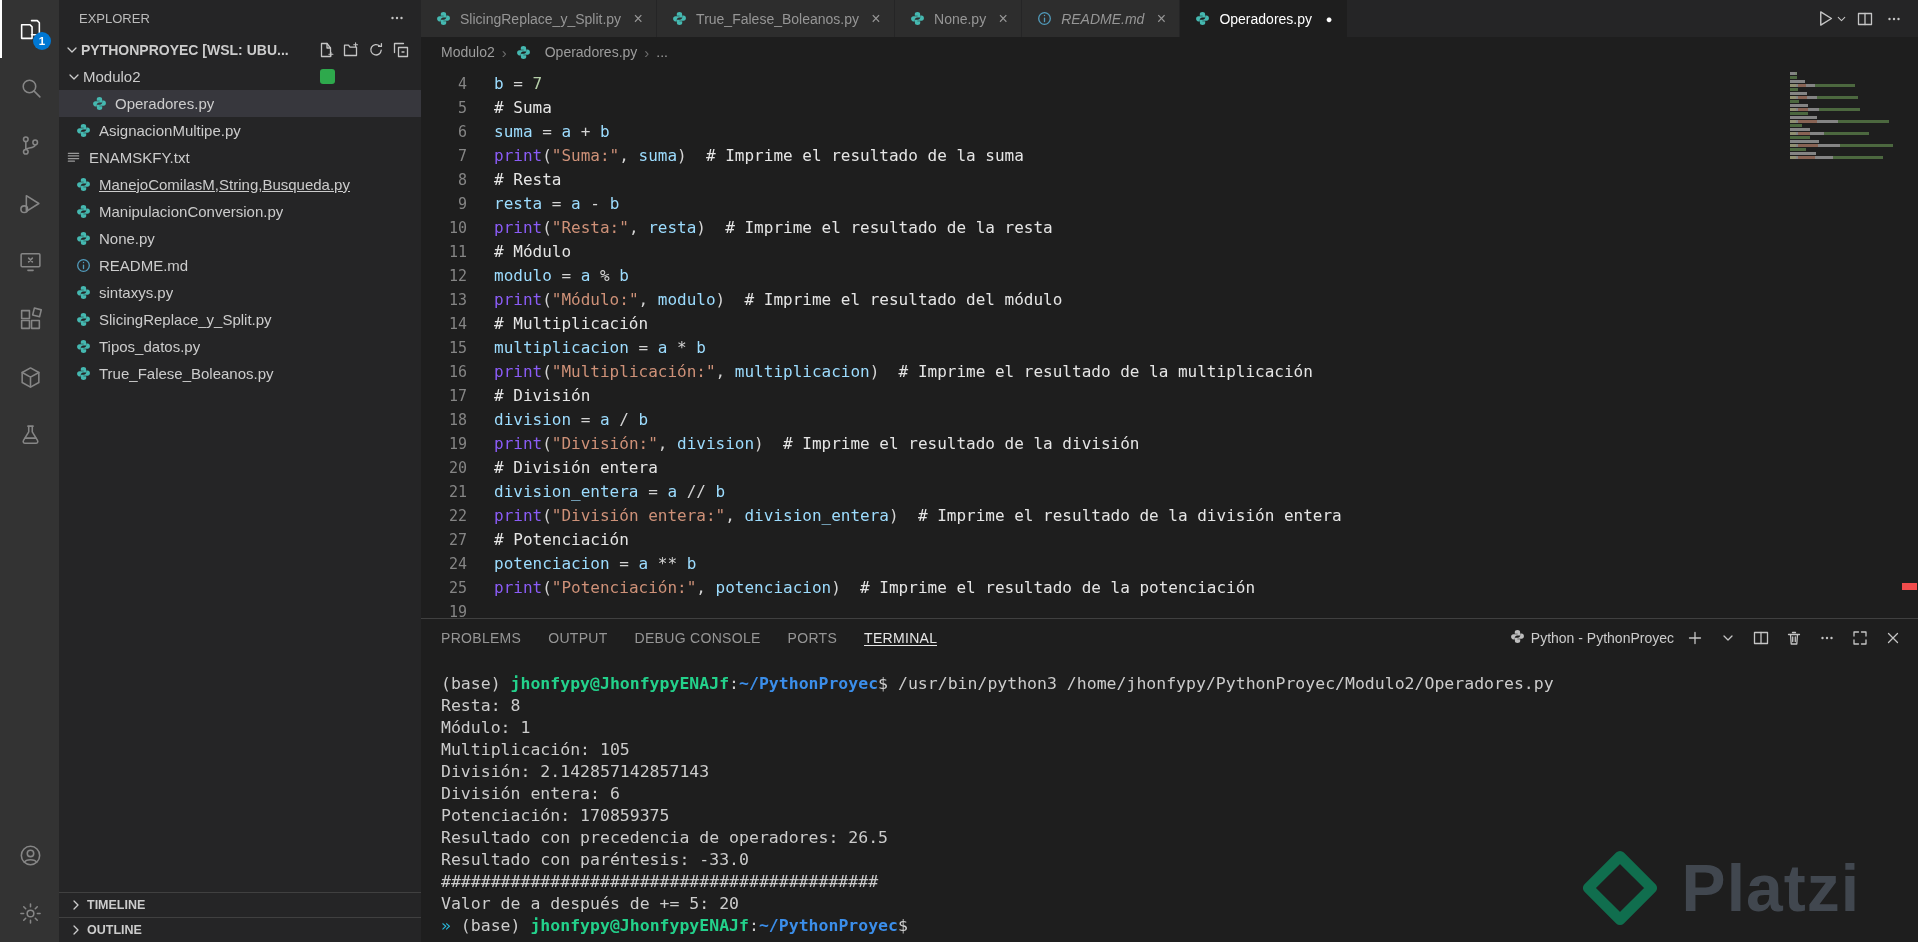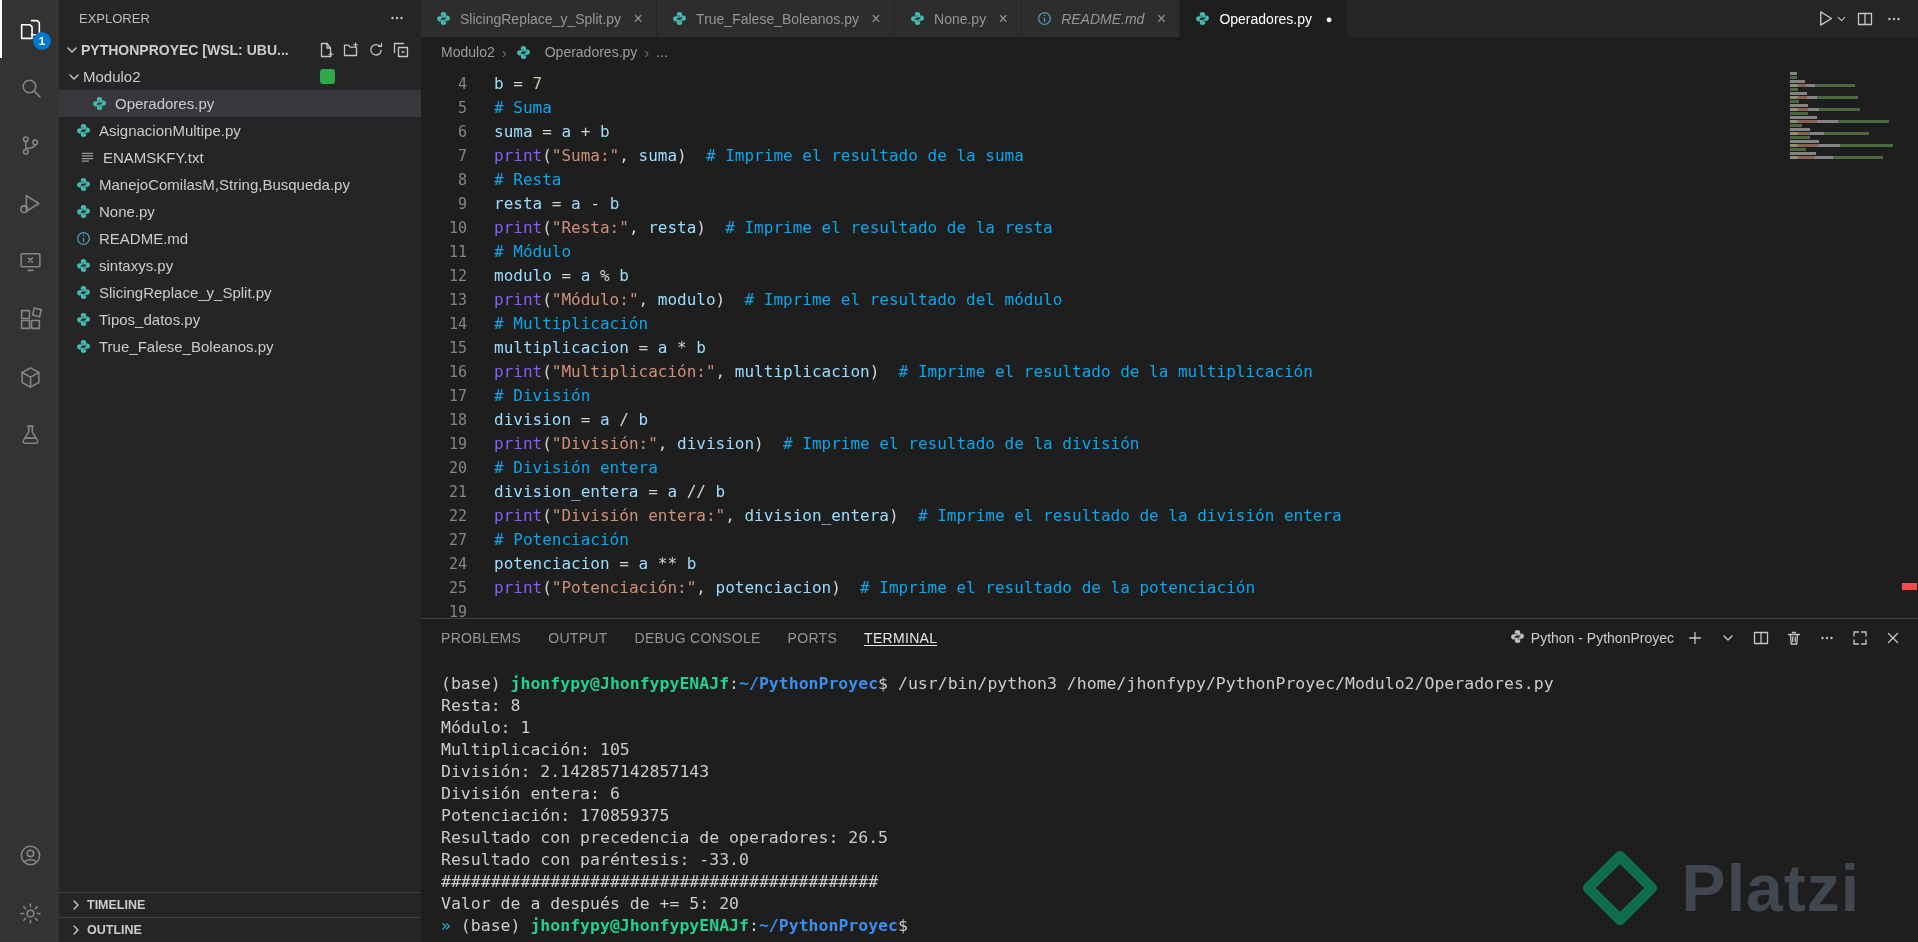--- a/index.html
+++ b/index.html
@@ -42,21 +42,21 @@
   .ta[data-name="chevron-down-run-icon"]{width:13px;margin-left:-7px}
   
   .breadcrumb{height:30px;display:flex;align-items:center;gap:7px;padding-left:20px;font-size:14px;color:#9d9d9d;background:#1e1e1e;flex-shrink:0}
   .bc-sep{color:#6e6e6e;font-size:15px}
   .bc-item{display:flex;align-items:center;gap:5px;cursor:pointer}
   
   .editor{flex:1;position:relative;overflow:hidden;background:#1e1e1e;padding-top:5px}
   .code-line{display:flex;height:24px;font-family:"DejaVu Sans Mono",monospace;font-size:16px;line-height:24px;white-space:pre}
   .ln{width:46px;text-align:right;color:#858585;flex-shrink:0;font-size:15px}
   .lc{padding-left:27px}
-  .tk-v{color:#9cdcfe}.tk-o{color:#d4d4d4}.tk-p{color:#d4d4d4}.tk-n{color:#b5cea8}.tk-c{color:#0ea5e9}.tk-s{color:#ce9178}.tk-f{color:#8b5cf6}
+  .tk-v{color:#9cdcfe}.tk-o{color:#d4d4d4}.tk-p{color:#d4d4d4}.tk-n{color:#b5cea8}.tk-c{color:#e5e5e5}.tk-s{color:#ce9178}.tk-f{color:#8b5cf6}
   .minimap{position:absolute;top:5px;right:16px;width:112px;overflow:hidden}
   .mm-line{height:4px;white-space:nowrap;overflow:hidden}
   .mm-line span{display:inline-block;height:2.5px;opacity:.6;vertical-align:top}
   .mm-v,.mm-o,.mm-p{background:#c8c8c8}
   .mm-n{background:#b5cea8}.mm-c{background:#6a9955}.mm-s{background:#ce9178}.mm-f{background:#dcdcaa}
   .ruler-mark{position:absolute;right:1px;bottom:28px;width:15px;height:7px;background:#f14c4c}
   
   .panel{height:324px;border-top:1px solid rgba(128,128,128,.35);background:#1e1e1e;display:flex;flex-direction:column;position:relative;flex-shrink:0}
   .panel-header{height:38px;display:flex;align-items:center;padding:0 14px 0 20px;flex-shrink:0}
   .ptab{height:38px;line-height:38px;margin-right:27px;font-size:14px;color:#969696;cursor:pointer;letter-spacing:.3px}
@@ -220,36 +220,45 @@
         </div>
         <div class="tree-row" data-name="tree-item-asignacionmultipe-py" style="padding-left: 14px;">
           <span class="t-icon" data-name="python-file-icon">
             <svg width="15" height="15" viewBox="0 0 16 16">
               <path fill="#45b8b0" d="M7.95 1.1c-1.8 0-2.85.82-2.85 2.05v1.9h3.05v.62H3.65c-1.5 0-2.5 1.08-2.5 2.7 0 1.65 1 2.73 2.5 2.73H5.1V9.35c0-1.42 1.18-2.55 2.6-2.55h3.1V3.15c0-1.23-1.05-2.05-2.85-2.05z"></path>
               <path fill="#45b8b0" d="M8.05 14.9c1.8 0 2.85-.82 2.85-2.05v-1.9H7.85v-.62h4.5c1.5 0 2.5-1.08 2.5-2.7 0-1.65-1-2.73-2.5-2.73H10.9v1.75c0 1.42-1.18 2.55-2.6 2.55H5.2v3.65c0 1.23 1.05 2.05 2.85 2.05z"></path>
             </svg>
           </span>
           <span class="t-label" data-name="file-name">AsignacionMultipe.py</span>
         </div>
-        <div class="tree-row" data-name="tree-item-enamskfy-txt" style="padding-left: 18px;">
+        <div class="tree-row" data-name="tree-item-enamskfy-txt" style="padding-left: 4px;">
           <span class="t-icon" data-name="text-file-icon">
             <svg width="15" height="15" viewBox="0 0 16 16" fill="none" stroke="#9a9a9a" stroke-width="1.3" stroke-linecap="round">
               <path d="M2.5 3.5h11M2.5 6.3h11M2.5 9.1h11M2.5 11.9h6.5"></path>
             </svg>
           </span>
           <span class="t-label" data-name="file-name">ENAMSKFY.txt</span>
         </div>
-        <div class="tree-row" data-name="tree-item-manejocomilasm-string-busqueda-py" style="padding-left: 14px;">
+        <div class="tree-row" data-name="tree-item-manejocomilasm-string-busqueda-py" style="padding-left: 14px; text-decoration: underline;">
           <span class="t-icon" data-name="python-file-icon">
             <svg width="15" height="15" viewBox="0 0 16 16">
               <path fill="#45b8b0" d="M7.95 1.1c-1.8 0-2.85.82-2.85 2.05v1.9h3.05v.62H3.65c-1.5 0-2.5 1.08-2.5 2.7 0 1.65 1 2.73 2.5 2.73H5.1V9.35c0-1.42 1.18-2.55 2.6-2.55h3.1V3.15c0-1.23-1.05-2.05-2.85-2.05z"></path>
               <path fill="#45b8b0" d="M8.05 14.9c1.8 0 2.85-.82 2.85-2.05v-1.9H7.85v-.62h4.5c1.5 0 2.5-1.08 2.5-2.7 0-1.65-1-2.73-2.5-2.73H10.9v1.75c0 1.42-1.18 2.55-2.6 2.55H5.2v3.65c0 1.23 1.05 2.05 2.85 2.05z"></path>
             </svg>
           </span>
           <span class="t-label" data-name="file-name">ManejoComilasM,String,Busqueda.py</span>
+        </div>
+        <div class="tree-row" data-name="tree-item-manipulacionconversion-py" style="padding-left: 14px;">
+          <span class="t-icon" data-name="python-file-icon">
+            <svg width="15" height="15" viewBox="0 0 16 16">
+              <path fill="#45b8b0" d="M7.95 1.1c-1.8 0-2.85.82-2.85 2.05v1.9h3.05v.62H3.65c-1.5 0-2.5 1.08-2.5 2.7 0 1.65 1 2.73 2.5 2.73H5.1V9.35c0-1.42 1.18-2.55 2.6-2.55h3.1V3.15c0-1.23-1.05-2.05-2.85-2.05z"></path>
+              <path fill="#45b8b0" d="M8.05 14.9c1.8 0 2.85-.82 2.85-2.05v-1.9H7.85v-.62h4.5c1.5 0 2.5-1.08 2.5-2.7 0-1.65-1-2.73-2.5-2.73H10.9v1.75c0 1.42-1.18 2.55-2.6 2.55H5.2v3.65c0 1.23 1.05 2.05 2.85 2.05z"></path>
+            </svg>
+          </span>
+          <span class="t-label" data-name="file-name">ManipulacionConversion.py</span>
         </div>
         <div class="tree-row" data-name="tree-item-none-py" style="padding-left: 14px;">
           <span class="t-icon" data-name="python-file-icon">
             <svg width="15" height="15" viewBox="0 0 16 16">
               <path fill="#45b8b0" d="M7.95 1.1c-1.8 0-2.85.82-2.85 2.05v1.9h3.05v.62H3.65c-1.5 0-2.5 1.08-2.5 2.7 0 1.65 1 2.73 2.5 2.73H5.1V9.35c0-1.42 1.18-2.55 2.6-2.55h3.1V3.15c0-1.23-1.05-2.05-2.85-2.05z"></path>
               <path fill="#45b8b0" d="M8.05 14.9c1.8 0 2.85-.82 2.85-2.05v-1.9H7.85v-.62h4.5c1.5 0 2.5-1.08 2.5-2.7 0-1.65-1-2.73-2.5-2.73H10.9v1.75c0 1.42-1.18 2.55-2.6 2.55H5.2v3.65c0 1.23 1.05 2.05 2.85 2.05z"></path>
             </svg>
           </span>
           <span class="t-label" data-name="file-name">None.py</span>
         </div>

